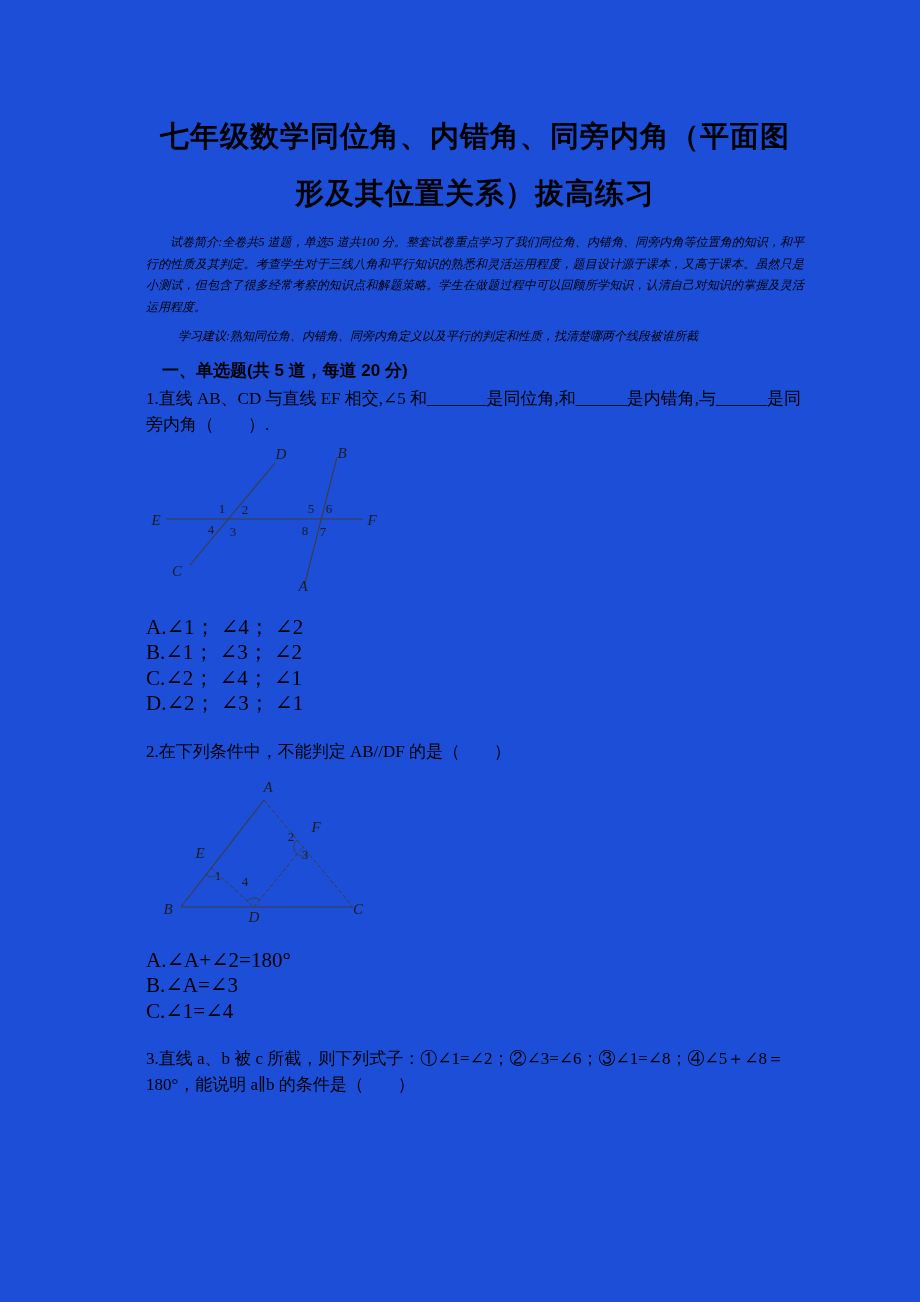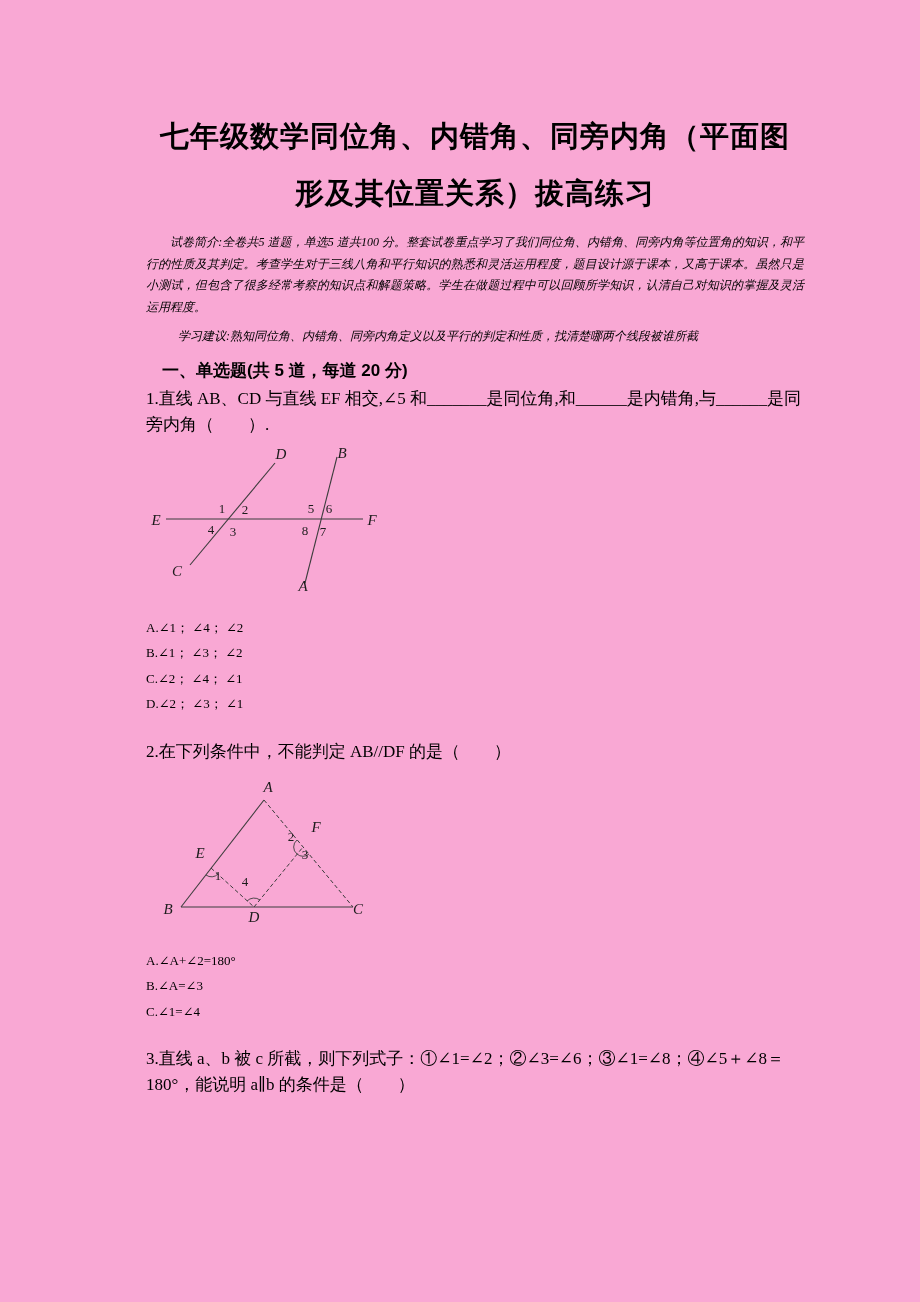--- a/index.html
+++ b/index.html
@@ -1,20 +1,20 @@
 <!DOCTYPE html>
 <html><head>
 <meta charset="utf-8">
 <style>
   html, body { margin: 0; padding: 0; background: #ffffff; }
   .page {
     position: relative;
     width: 920px;
     height: 1302px;
-    background: #f9a8d4;
+    background: #1d4ed8;
     overflow: hidden;
   }
   .content {
     padding: 108px 116px 0 146px;
     font-family: "Liberation Serif", "DejaVu Serif", serif;
     color: #000000;
   }
   .title {
     font-family: "Liberation Sans", "DejaVu Sans", sans-serif;
     font-size: 29px;
@@ -41,21 +41,21 @@
     margin: 10px 0 0 16px;
   }
   .qtext {
     font-size: 17px;
     line-height: 26px;
     margin: 3px 0 0 0;
   }
   .qgap { margin-top: 22px; }
   .fig { display: block; margin: 6px 0 0 2px; }
   .fig2 { margin: 10px 0 0 10px; }
-  .options { margin: 13px 0 0 0; font-size: 13px; }
+  .options { margin: 13px 0 0 0; font-size: 21px; }
   .option { line-height: 25.5px; }
   .figline { stroke: #3d3d3d; stroke-width: 1.1; fill: none; }
   .figdash { stroke: #3d3d3d; stroke-width: 1; fill: none; stroke-dasharray: 4 2.5; }
   .figarc { stroke: #3d3d3d; stroke-width: 0.9; fill: none; }
   .plbl {
     font-family: "Liberation Serif", "DejaVu Serif", serif;
     font-style: italic;
     font-size: 15px;
     fill: #1c1c1c;
     text-anchor: middle;

